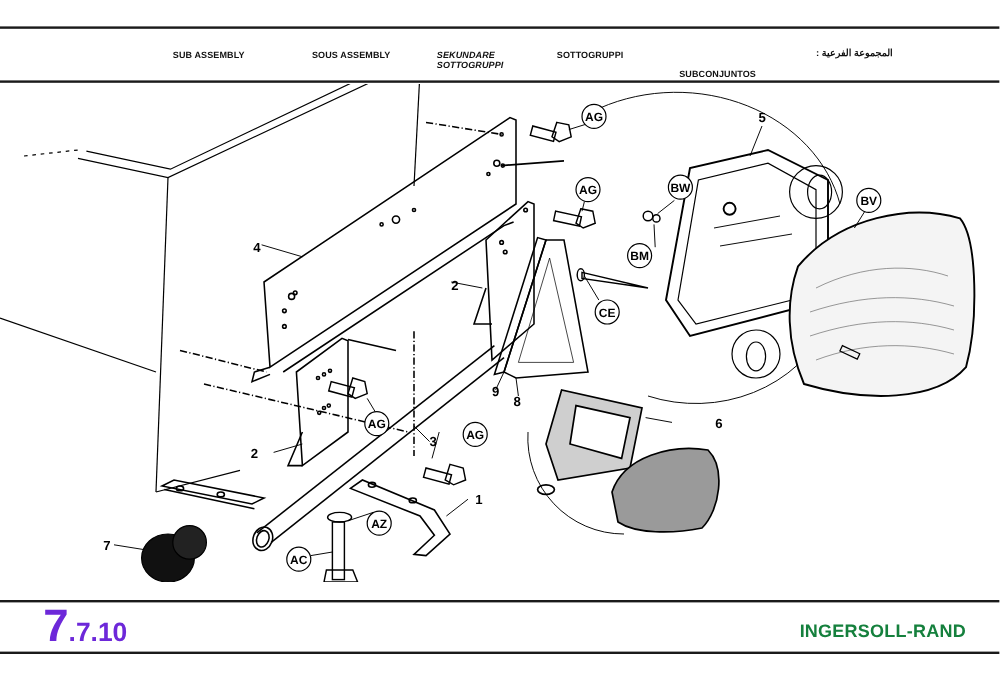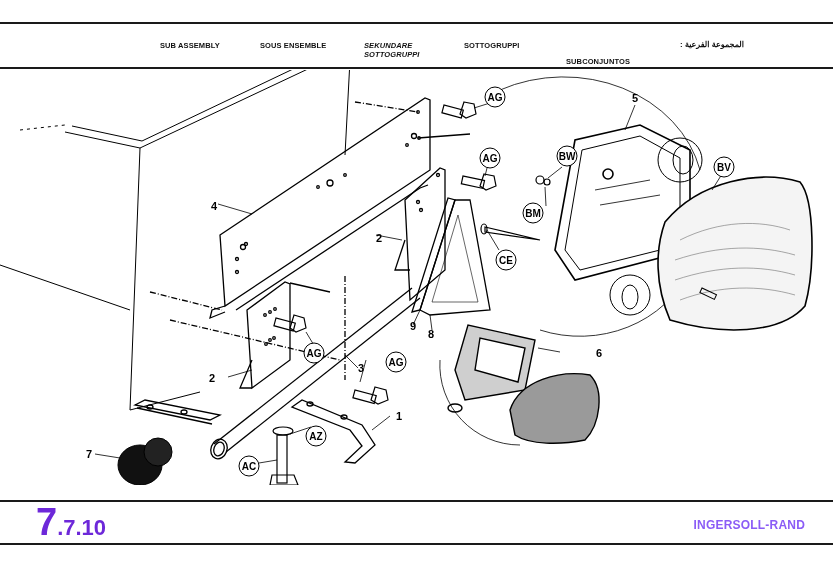--- a/index.html
+++ b/index.html
@@ -2,33 +2,33 @@
 <html><head>
 <meta charset="utf-8">
 <style>
   html, body { margin:0; padding:0; background:#ffffff; }
   body { width:833px; height:581px; position:relative; overflow:hidden; font-family:"Liberation Sans", sans-serif; color:#111; }
   .rule { position:absolute; left:0; width:833px; background:#1a1a1a; }
   .hdr { position:absolute; font-weight:bold; font-size:7.5px; line-height:8.5px; letter-spacing:0.1px; color:#111; }
   .foot-num { position:absolute; left:36px; top:503px; font-weight:bold; color:#6d28d9; line-height:1; }
   .foot-num .big { font-size:38px; }
   .foot-num .small { font-size:22px; }
-  .brand { position:absolute; right:28px; top:518px; font-weight:bold; font-size:12px; letter-spacing:0.2px; color:#8b5cf6; }
+  .brand { position:absolute; right:28px; top:518px; font-weight:bold; font-size:15px; letter-spacing:0.2px; color:#15803d; }
   svg#diagram { position:absolute; left:0; top:70px; }
   .callout-text { font-family:"Liberation Sans", sans-serif; font-weight:bold; font-size:10px; fill:#000; }
   .num-text { font-family:"Liberation Sans", sans-serif; font-weight:bold; font-size:11px; fill:#000; }
 </style>
 </head>
 <body>
 
 <div class="rule" style="top:22px;height:2px;"></div>
 <div class="rule" style="top:67px;height:2px;"></div>
 
-<div class="hdr" style="left:160px;top:42px;">SUB ASSEMBLY</div>
-<div class="hdr" style="left:260px;top:42px;">SOUS ENSEMBLE</div>
+<div class="hdr" style="left:144px;top:42px;">SUB ASSEMBLY</div>
+<div class="hdr" style="left:260px;top:42px;">SOUS ASSEMBLY</div>
 <div class="hdr" style="left:364px;top:42px;font-style:italic;">
   <div>SEKUNDARE</div>
   <div>SOTTOGRUPPI</div>
 </div>
 <div class="hdr" style="left:464px;top:42px;">SOTTOGRUPPI</div>
 <div class="hdr" style="left:566px;top:42px;margin-top:16px;">SUBCONJUNTOS</div>
 <div class="hdr" dir="rtl" style="left:680px;top:41px;font-size:8px;text-align:center;">المجموعة الفرعية :</div>
 
 <svg id="diagram" width="833" height="415" viewBox="0 0 833 415" xmlns="http://www.w3.org/2000/svg">
   <g stroke="#000" fill="none" stroke-width="1">

